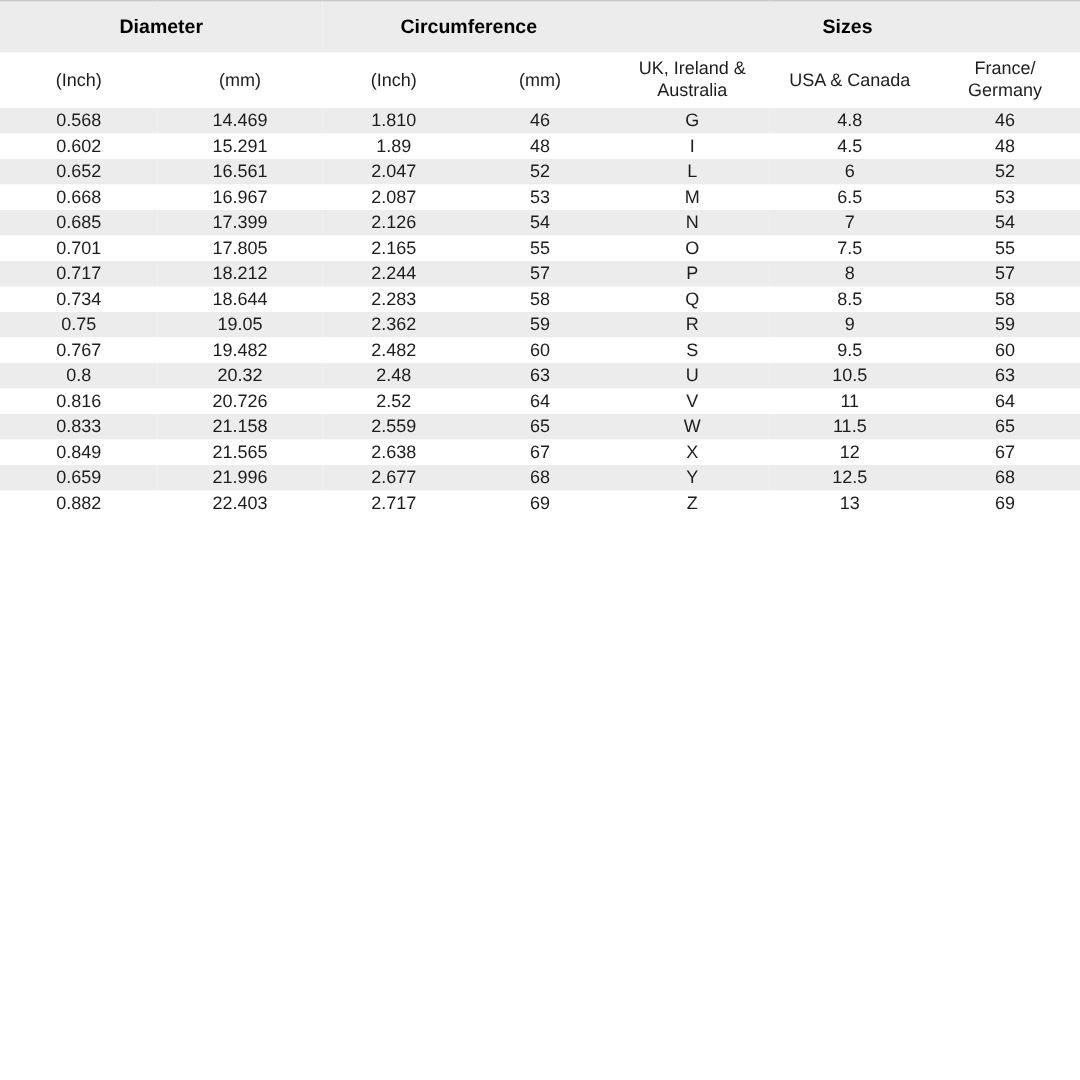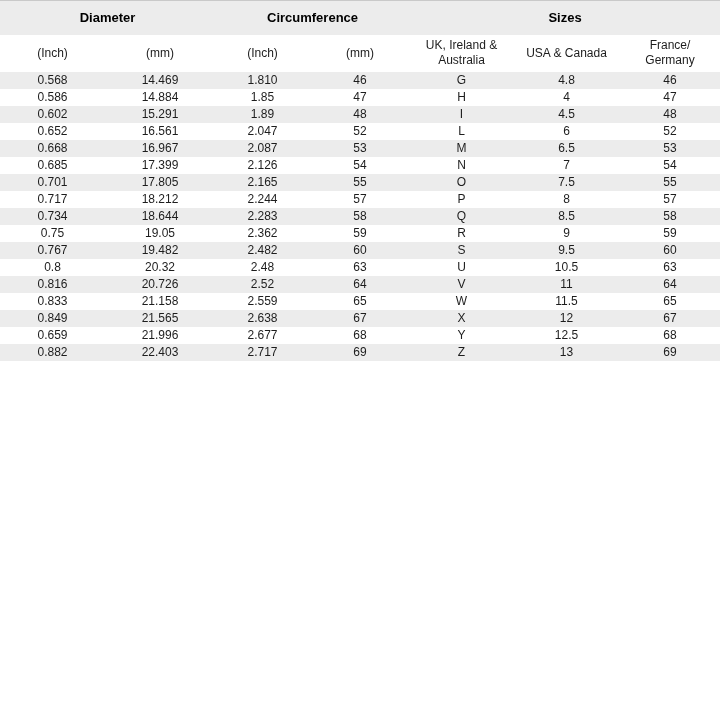--- a/index.html
+++ b/index.html
@@ -115,29 +115,20 @@
         <tr>
           <td>0.568</td>
           <td>14.469</td>
           <td>1.810</td>
           <td>46</td>
           <td>G</td>
           <td>4.8</td>
           <td>46</td>
         </tr>
         <tr>
-          <td>0.586</td>
-          <td>14.884</td>
-          <td>1.85</td>
-          <td>47</td>
-          <td>H</td>
-          <td>4</td>
-          <td>47</td>
-        </tr>
-        <tr>
           <td>0.602</td>
           <td>15.291</td>
           <td>1.89</td>
           <td>48</td>
           <td>I</td>
           <td>4.5</td>
           <td>48</td>
         </tr>
         <tr>
           <td>0.652</td>

